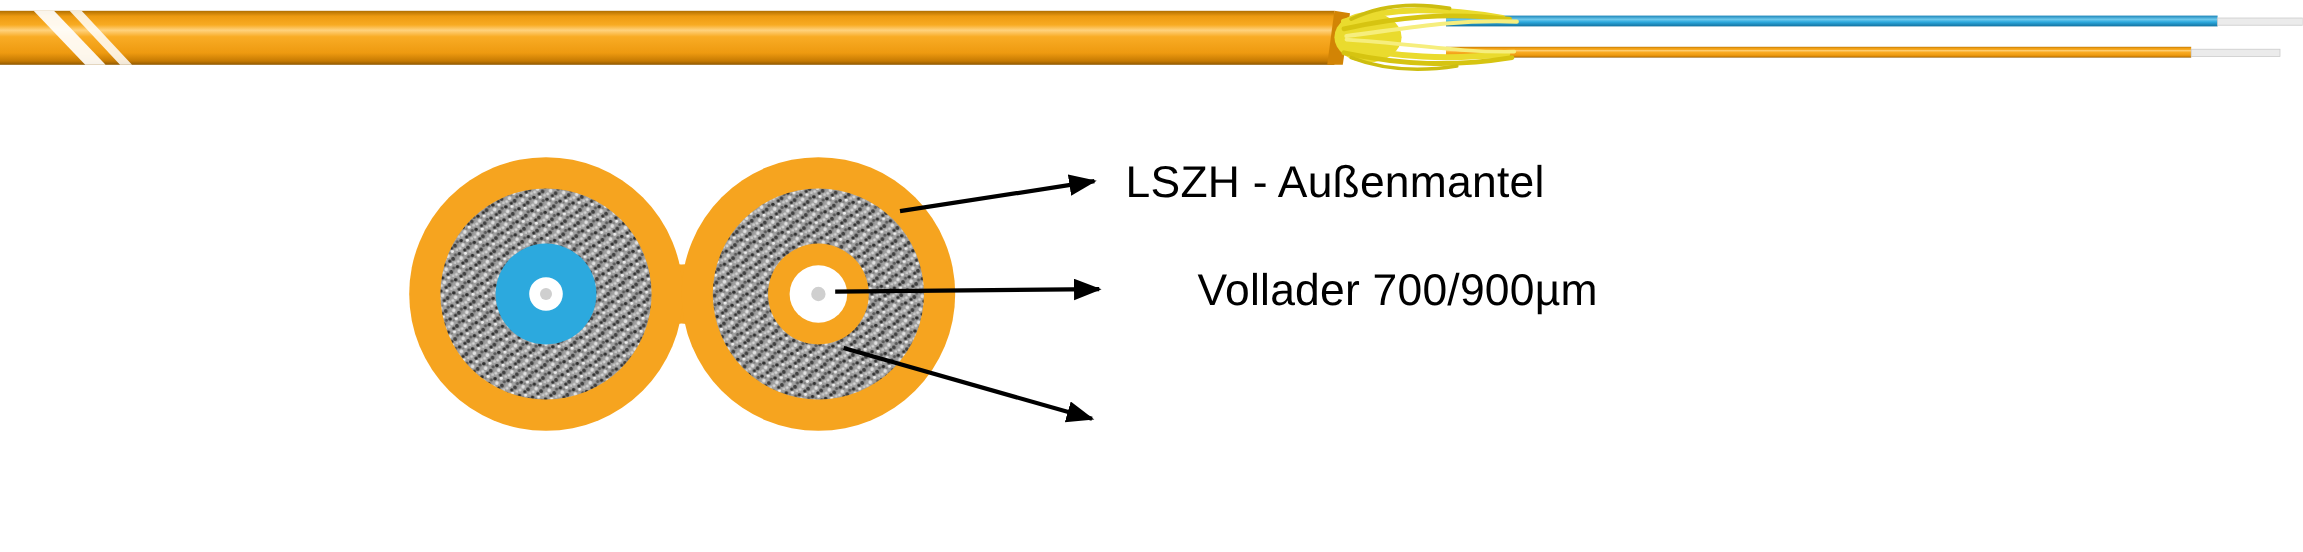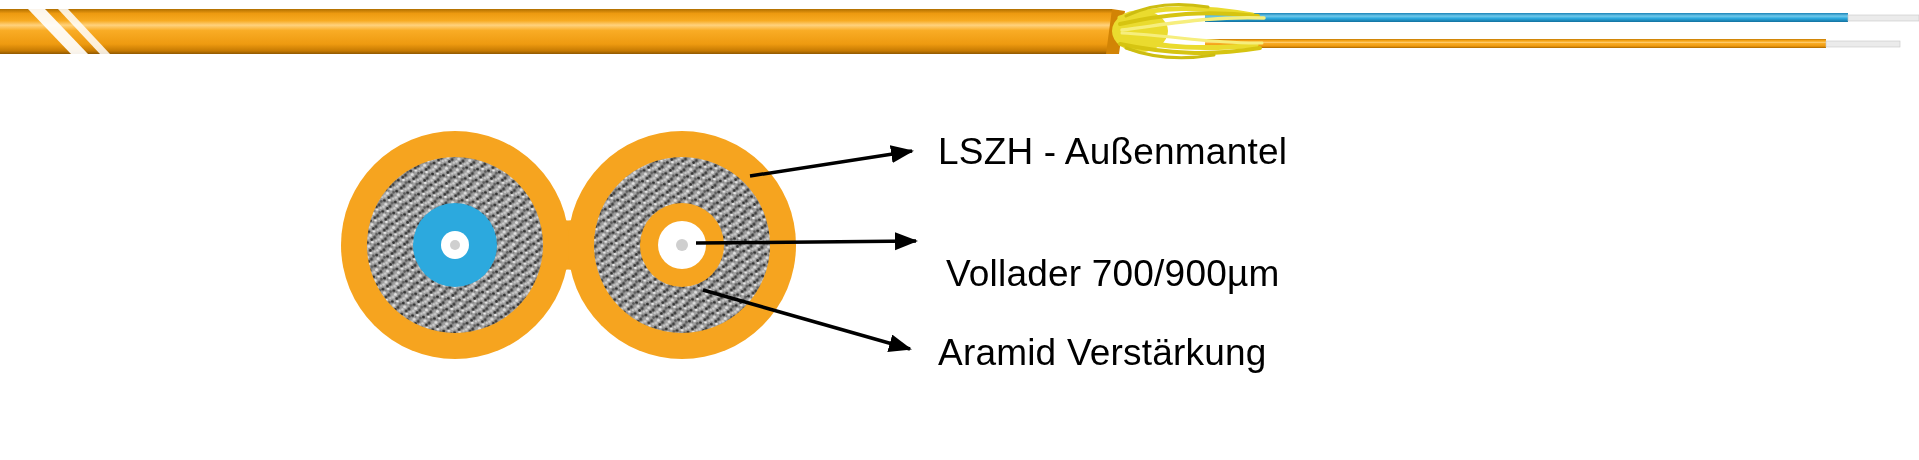--- a/index.html
+++ b/index.html
@@ -14,21 +14,21 @@
   .stage svg { position: absolute; left: 0; top: 0; }
   .callout-label {
     position: absolute;
     font-size: 37px;
     line-height: 32px;
     color: #000000;
     white-space: nowrap;
     letter-spacing: 0.2px;
   }
   .label-outer-jacket { left: 938px; top: 136px; }
-  .label-buffer       { left: 946px; top: 226px; margin-top: 32px; }
+  .label-buffer       { left: 998px; top: 226px; }
   .label-aramid       { left: 938px; top: 337px; }
 </style>
 </head>
 <body>
 
 <div class="stage">
 
   <svg width="1919" height="460" viewBox="0 0 1919 460">
     <defs>
       <linearGradient id="jacketGrad" x1="0" y1="0" x2="0" y2="1">
@@ -123,15 +123,14 @@
       <path d="M750,176 L912,151" marker-end="url(#arrowhead)"></path>
       <path d="M696,243 L916,241" marker-end="url(#arrowhead)"></path>
       <path d="M703,290 L910,349" marker-end="url(#arrowhead)"></path>
     </g>
   </svg>
 
   <div class="callout-label label-outer-jacket">LSZH - Außenmantel</div>
 
   <div class="callout-label label-buffer">Vollader 700/900µm</div>
 
-  <div class="callout-label label-aramid">Aramid Verstärkung</div>
 
 </div>
 
 </body></html>

